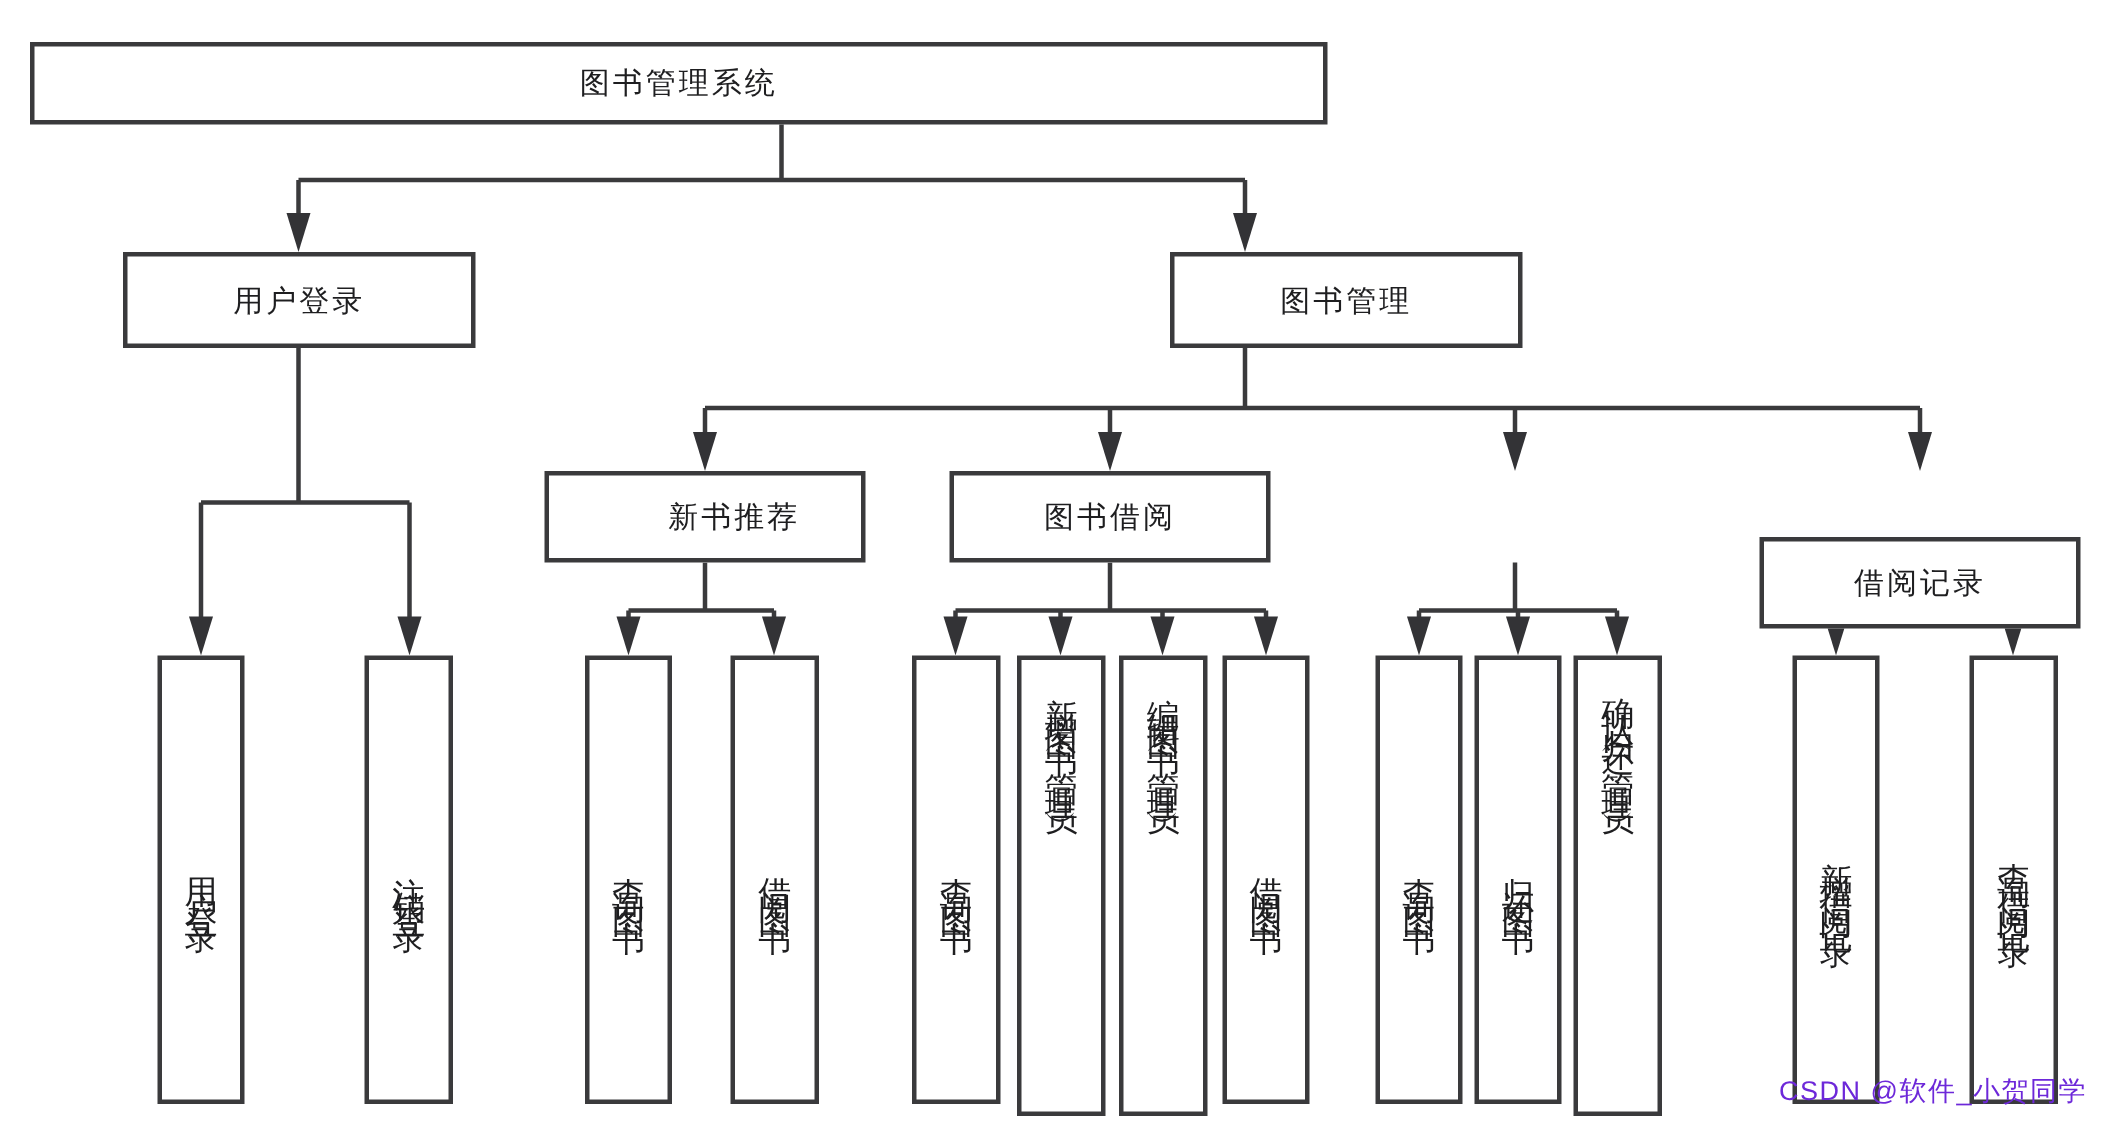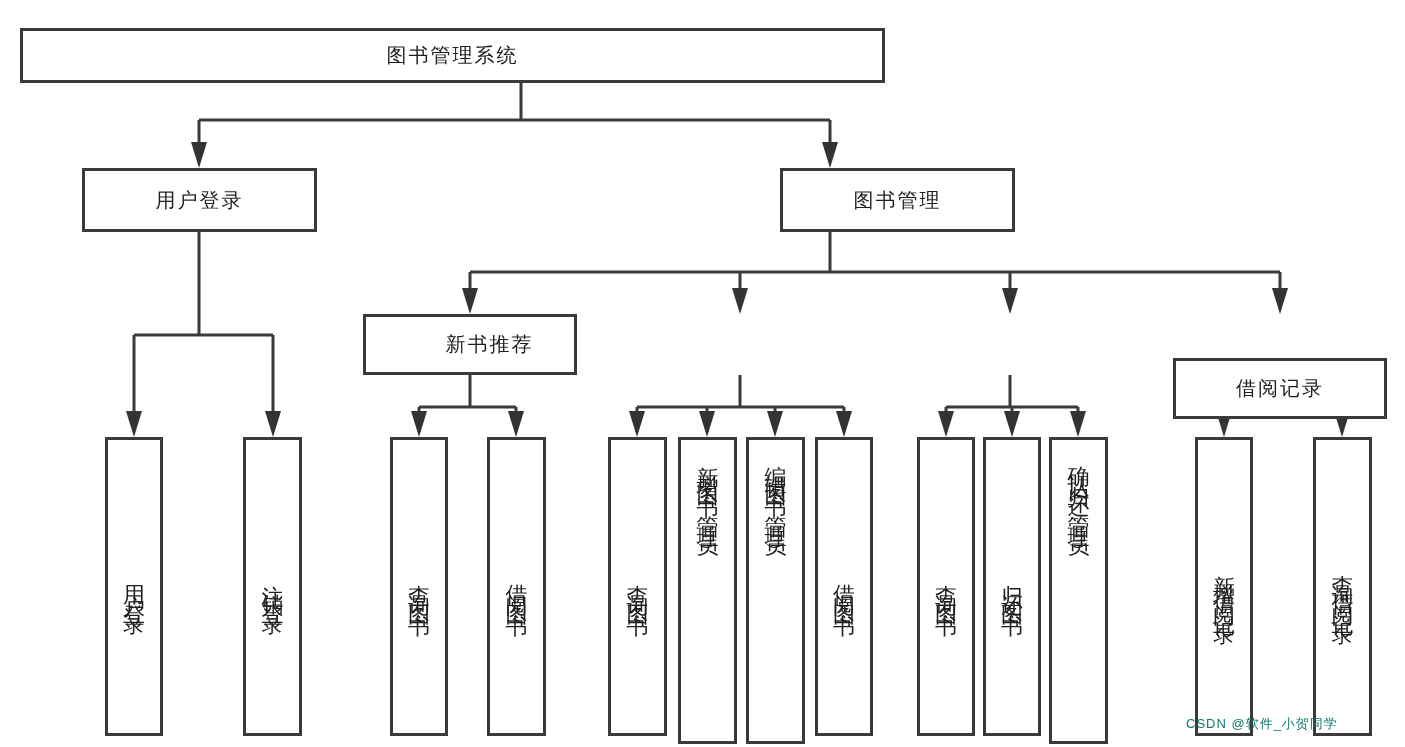--- a/index.html
+++ b/index.html
@@ -39,23 +39,23 @@
     font-size: 22px;
     line-height: 1;
     letter-spacing: 10px;
     white-space: nowrap;
   }
 
   .watermark {
     position: absolute;
     left: 1186px;
     top: 715px;
-    font-size: 13px;
+    font-size: 18px;
     letter-spacing: 1px;
-    color: #0f766e;
+    color: #6d28d9;
     white-space: nowrap;
   }
 </style>
 </head>
 <body>
 
 <div class="canvas">
 
   <svg class="wires" viewBox="0 0 1405 747" aria-hidden="true">
     <g stroke="#3a3a3c" stroke-width="3" fill="none">
@@ -104,20 +104,23 @@
   <div class="box lvl2" style="left:82px;">
     <span class="hlabel">用户登录</span>
   </div>
   <div class="box lvl2" style="left:753px;margin-left:27px;">
     <span class="hlabel">图书管理</span>
   </div>
 
   <div class="box lvl3" style="left:363px;padding-left:39px;">
     <span class="hlabel">新书推荐</span>
   </div>
+  <div class="box lvl3" style="left:633px;">
+    <span class="hlabel">图书借阅</span>
+  </div>
   <div class="box lvl3" style="left:1173px;margin-top:44px;">
     <span class="hlabel">借阅记录</span>
   </div>
 
   <div class="box leaf" style="left:105px;width:58px;">
     <span class="vtext">用户登录</span>
   </div>
   <div class="box leaf" style="left:243px;width:59px;">
     <span class="vtext">注销登录</span>
   </div>

